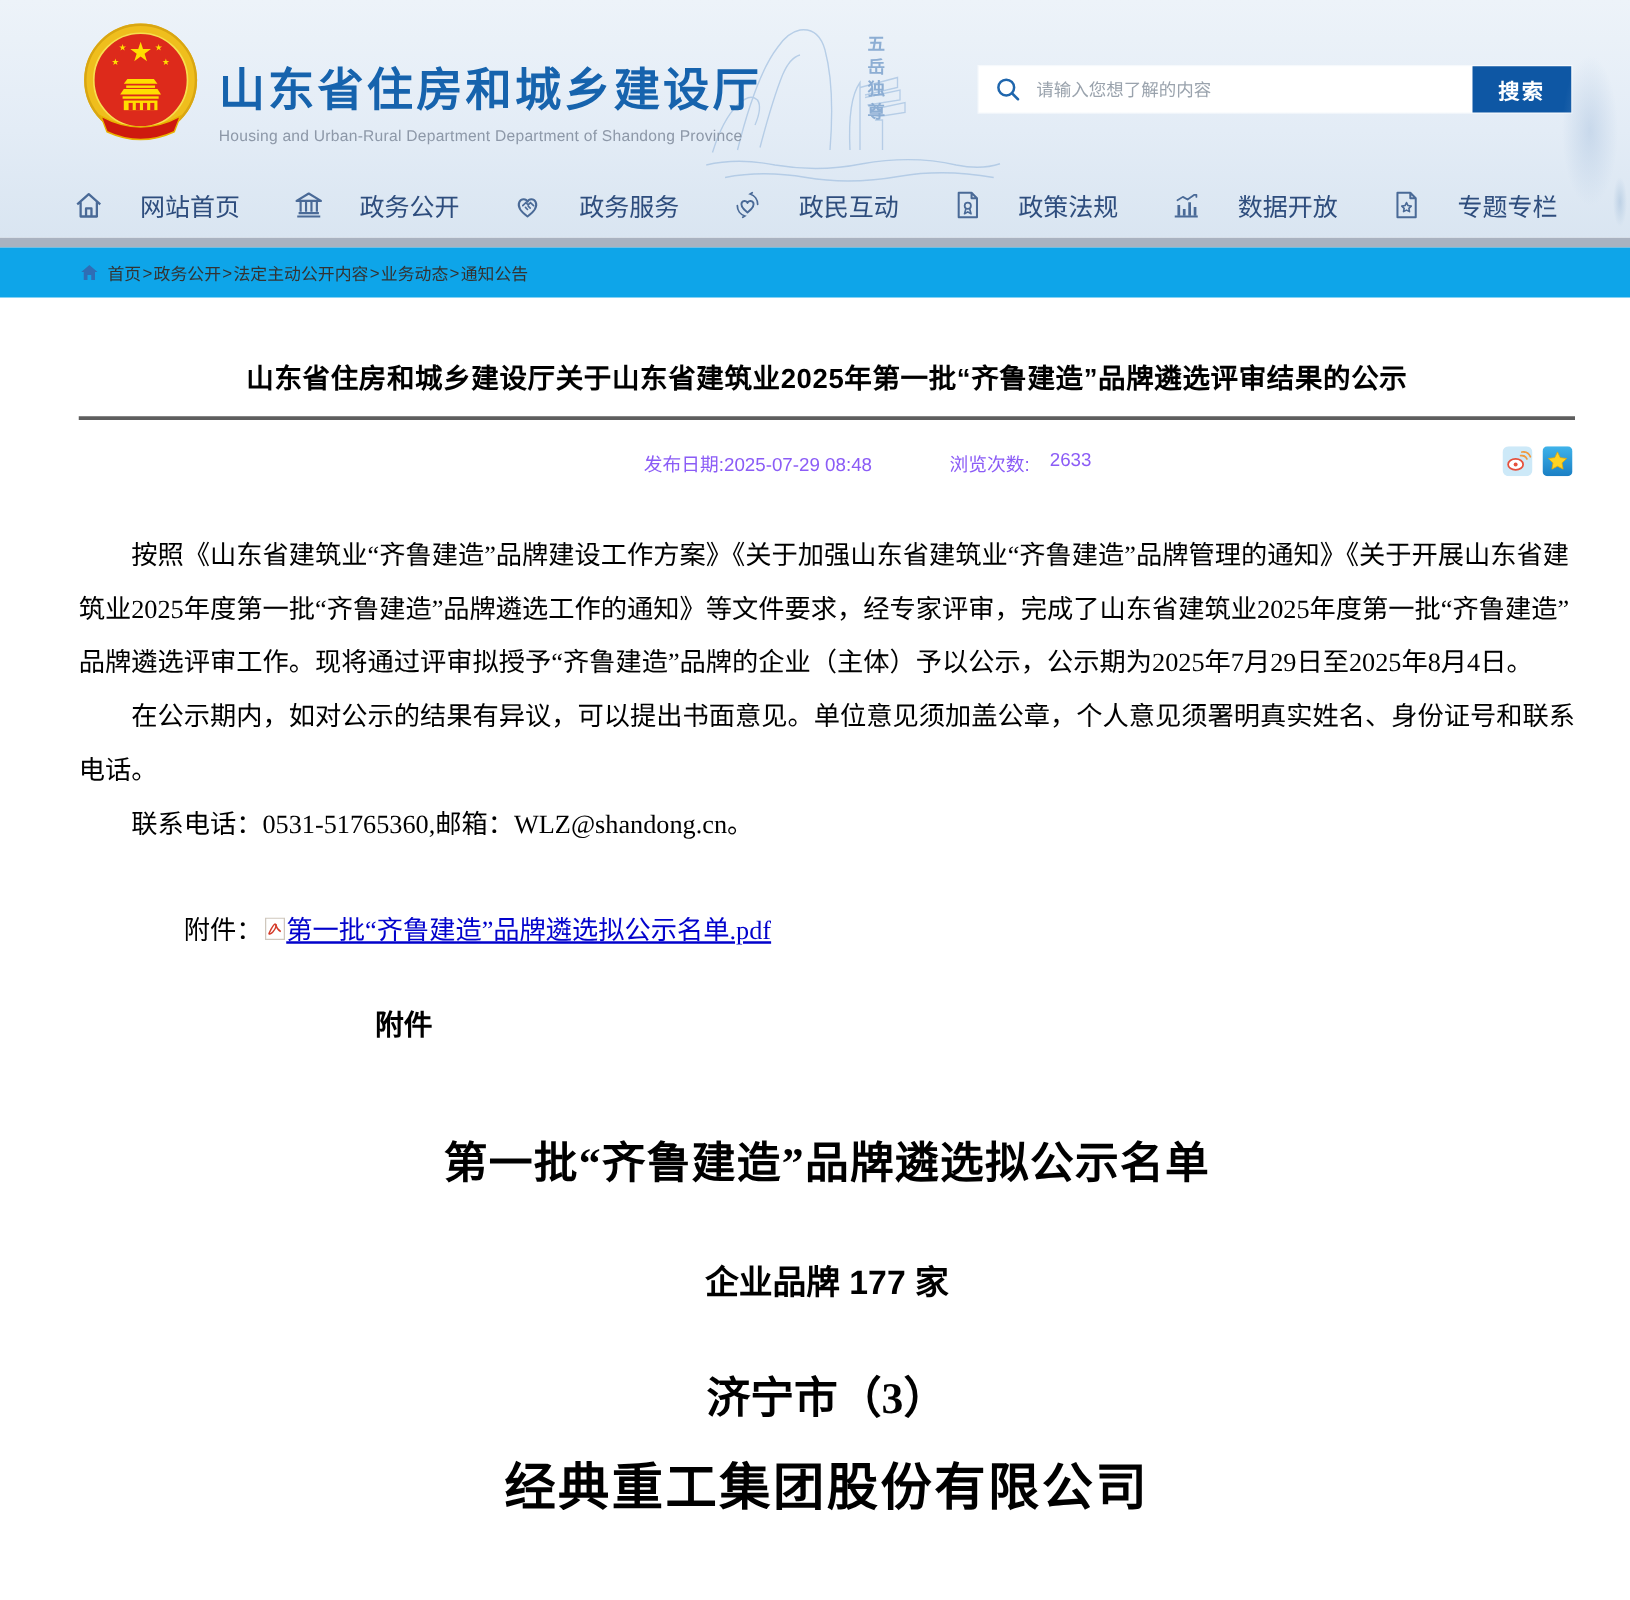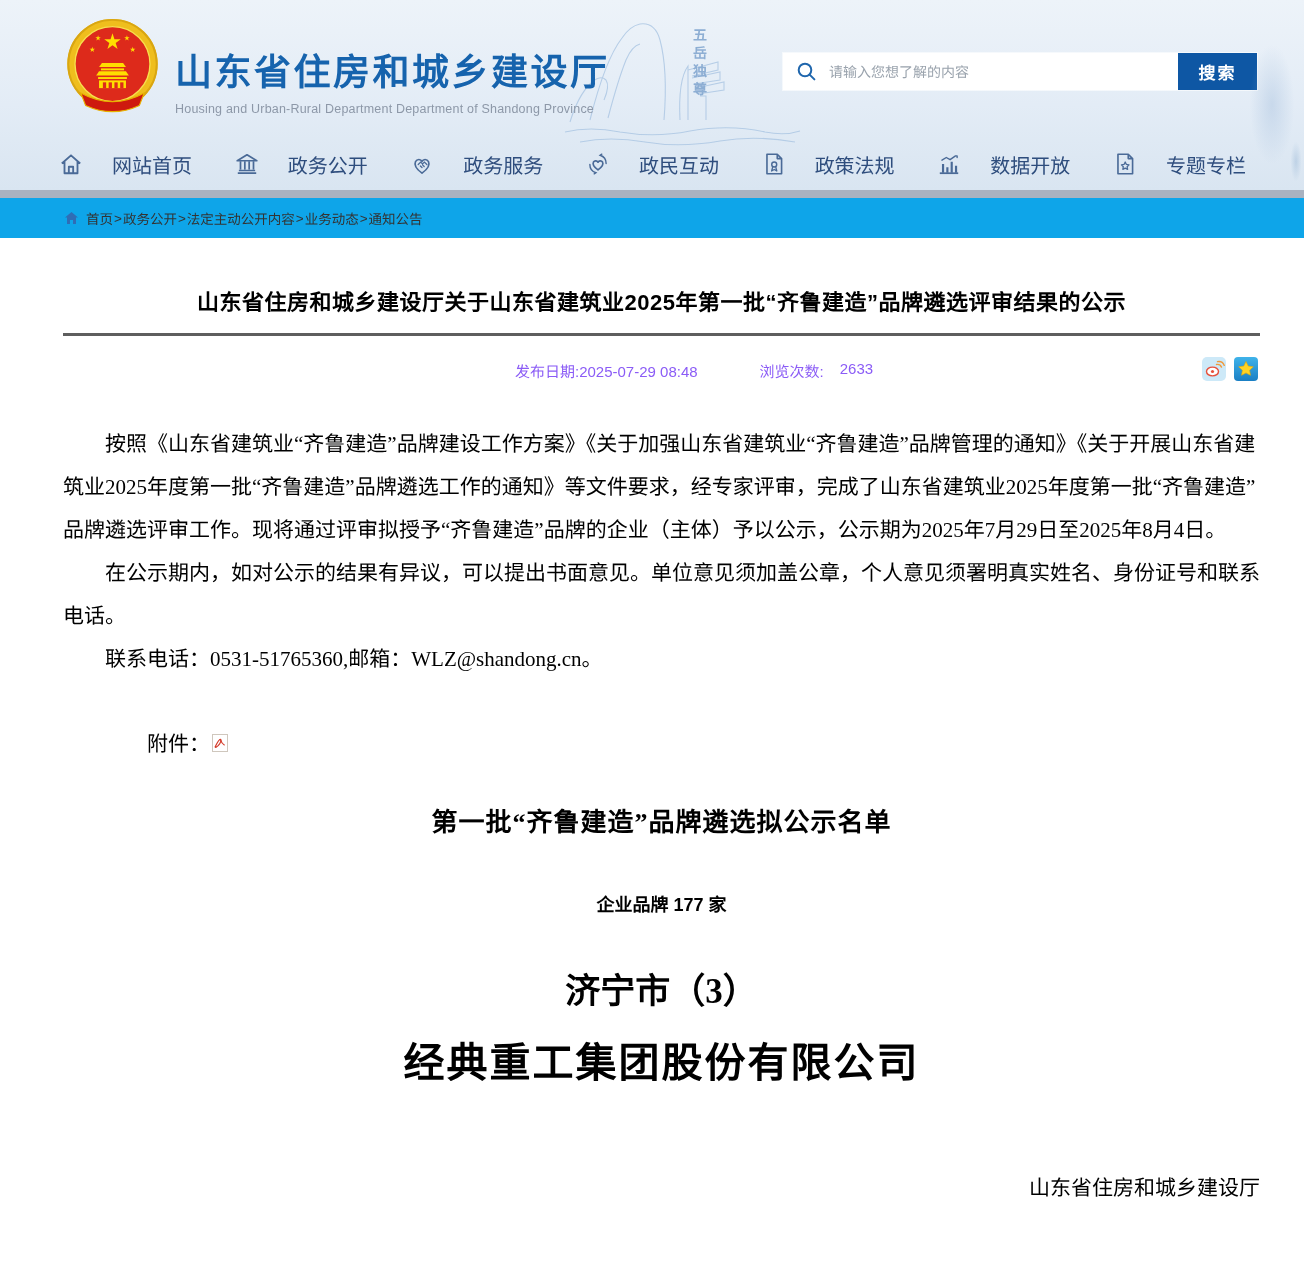--- a/index.html
+++ b/index.html
@@ -100,25 +100,25 @@
     display:flex; align-items:center;
   }
   .attachment-label{ text-indent:2em; padding-left:2em; }
   .pdf-icon{ margin:0 1px 0 2px; display:inline-flex; position:relative; top:1px; }
   .attachment-link{ color:#0202CC; text-decoration:underline; cursor:pointer; }
 
   
   .doc-preview{ margin-top:44px; }
   .doc-annex{ margin-left:237px; font-size:23px; font-weight:bold; font-family:"Liberation Sans", sans-serif; }
   .doc-heading{
-    text-align:center; margin-top:41px; font-size:26px; font-weight:bold;
+    text-align:center; margin-top:66px; font-size:35px; font-weight:bold;
     font-family:"Liberation Serif", serif; letter-spacing:1px;
   }
   .doc-subheading{
-    text-align:center; margin-top:52px; font-size:18px; font-weight:bold;
+    text-align:center; margin-top:52px; font-size:27px; font-weight:bold;
     font-family:"Liberation Sans", sans-serif;
   }
   .doc-city{
     text-align:center; margin-top:46px; font-size:35px; font-weight:bold;
     font-family:"Liberation Serif", serif;
   }
   .doc-company{
     text-align:center; margin-top:16px; font-size:41px; font-weight:bold;
     font-family:"Liberation Serif", serif; letter-spacing:2px;
   }
@@ -306,23 +306,25 @@
 
   <div class="attachment">
     <span class="attachment-label">附件：</span>
     <span class="pdf-icon">
       <svg width="16" height="18" viewBox="0 0 16 18">
         <rect x="0.5" y="0.5" width="15" height="17" fill="#fff" stroke="#cfc7bd"></rect>
         <path d="M3.2 12.8 C5.2 8.6 7.2 5.2 8.3 5.3 C9.6 5.4 8.9 8.6 6.4 11.4 C4.9 13 3 13.9 3.2 12.8 Z" fill="none" stroke="#d43b2a" stroke-width="1.2"></path>
         <path d="M8.3 5.4 C9.1 7.9 10.8 10.2 12.6 11.3" fill="none" stroke="#d43b2a" stroke-width="1.2"></path>
       </svg>
     </span>
+    <a class="attachment-link">第一批“齐鲁建造”品牌遴选拟公示名单.pdf</a>
   </div>
 
   <div class="doc-preview">
+    <div class="doc-annex">附件</div>
     <div class="doc-heading">第一批“齐鲁建造”品牌遴选拟公示名单</div>
     <div class="doc-subheading">企业品牌 177 家</div>
     <div class="doc-city">济宁市（3）</div>
     <div class="doc-company">经典重工集团股份有限公司</div>
   </div>
 
   <div class="signature">
     <div class="sig-name">山东省住房和城乡建设厅</div>
 
   </div>

